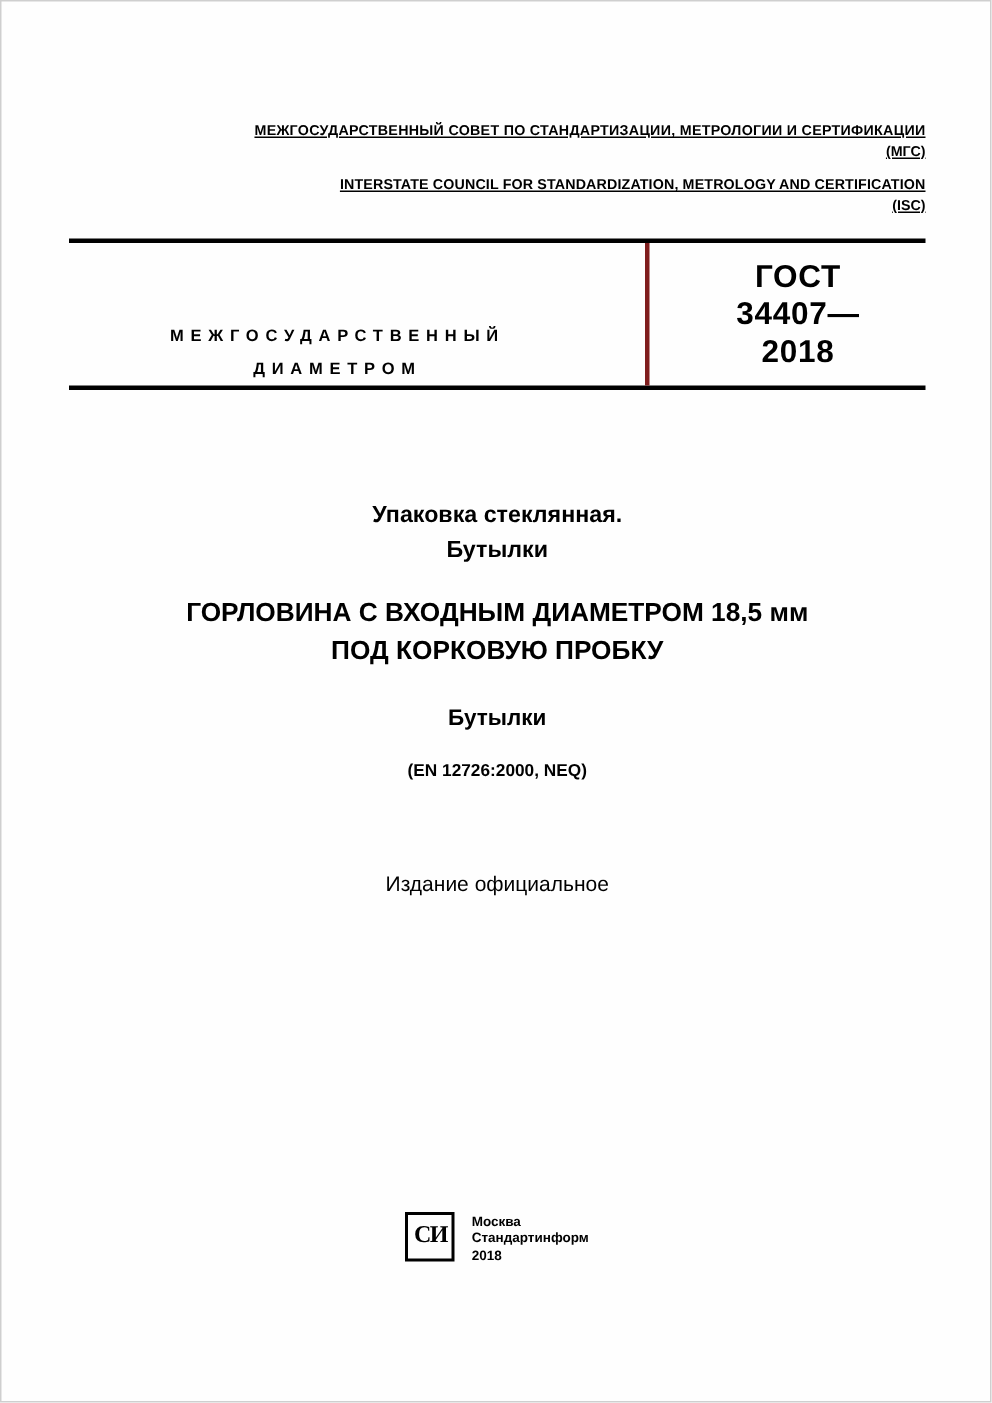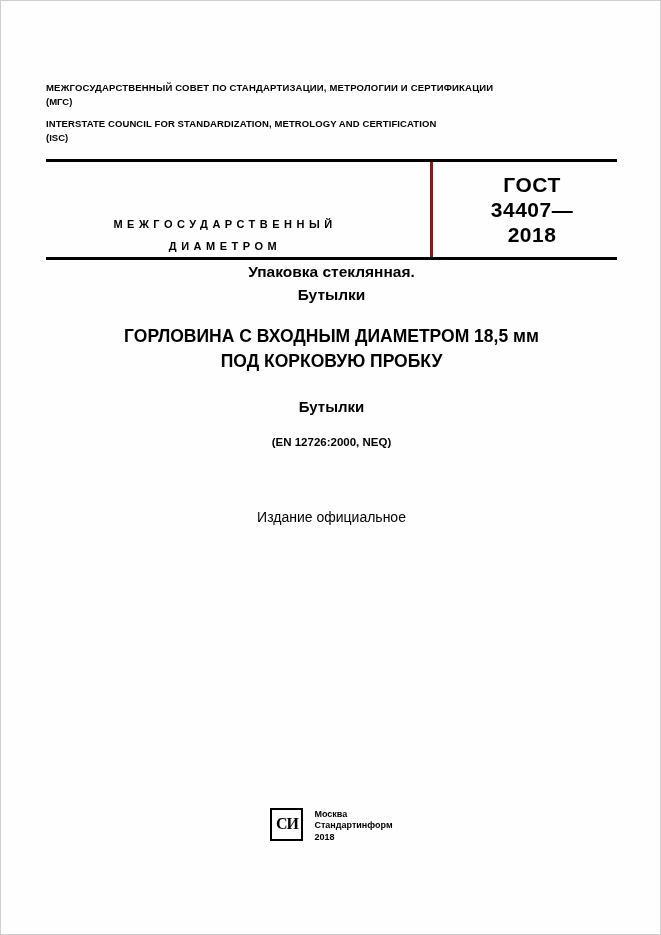--- a/index.html
+++ b/index.html
@@ -25,22 +25,23 @@
   .inner {
     position: absolute;
     left: 45px;
     top: 28px;
     width: 571px;
     height: 880px;
   }
 
   
   .org-block {
-    text-align: left;
+    text-align: right;
     padding-top: 52px;
+    text-decoration: underline;
   }
   .org-line-ru {
     font-size: 9.5px;
     font-weight: bold;
     letter-spacing: 0.2px;
     line-height: 14px;
   }
   .org-abbr {
     font-size: 9.5px;
     font-weight: bold;
@@ -108,20 +109,21 @@
   .rule2 {
     border: none;
     border-top: 3px solid #000;
     margin: 0;
     height: 0;
   }
 
   
   .title-block {
     text-align: center;
+    margin-top: 72px;
   }
   .t-sub {
     font-size: 15.5px;
     font-weight: bold;
     line-height: 23px;
   }
   .t-main {
     font-size: 17.5px;
     font-weight: bold;
     line-height: 25px;

